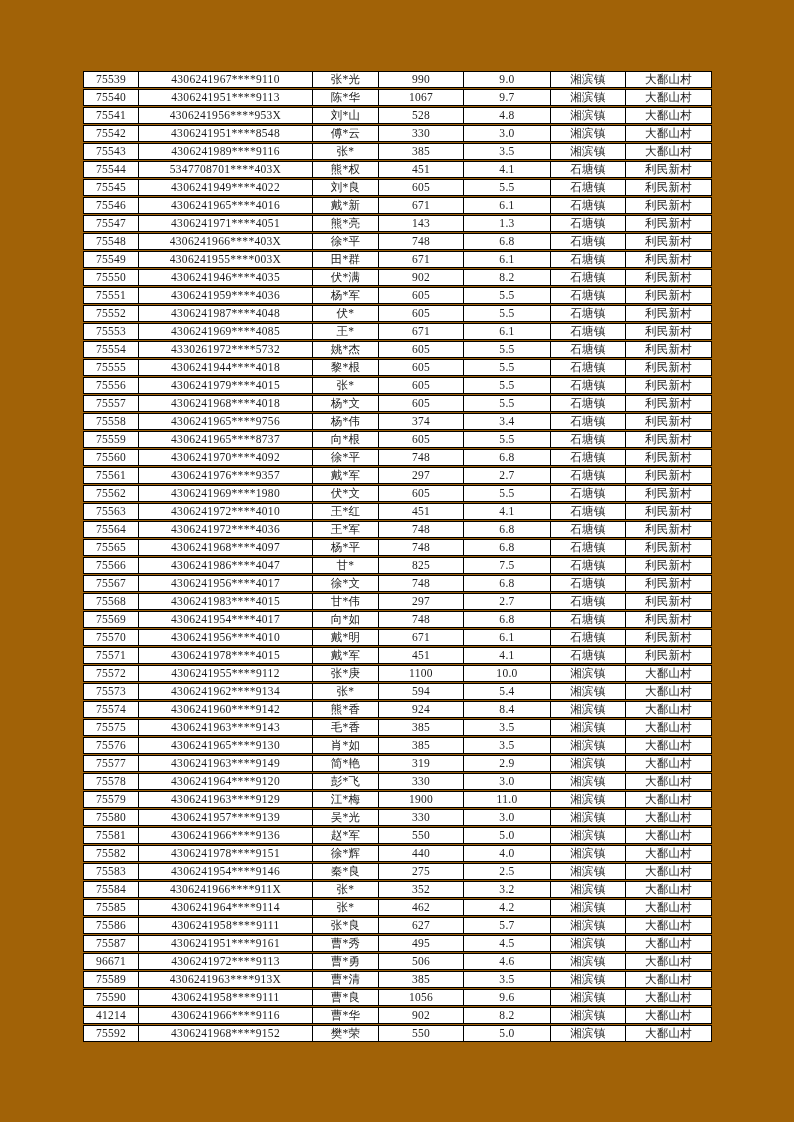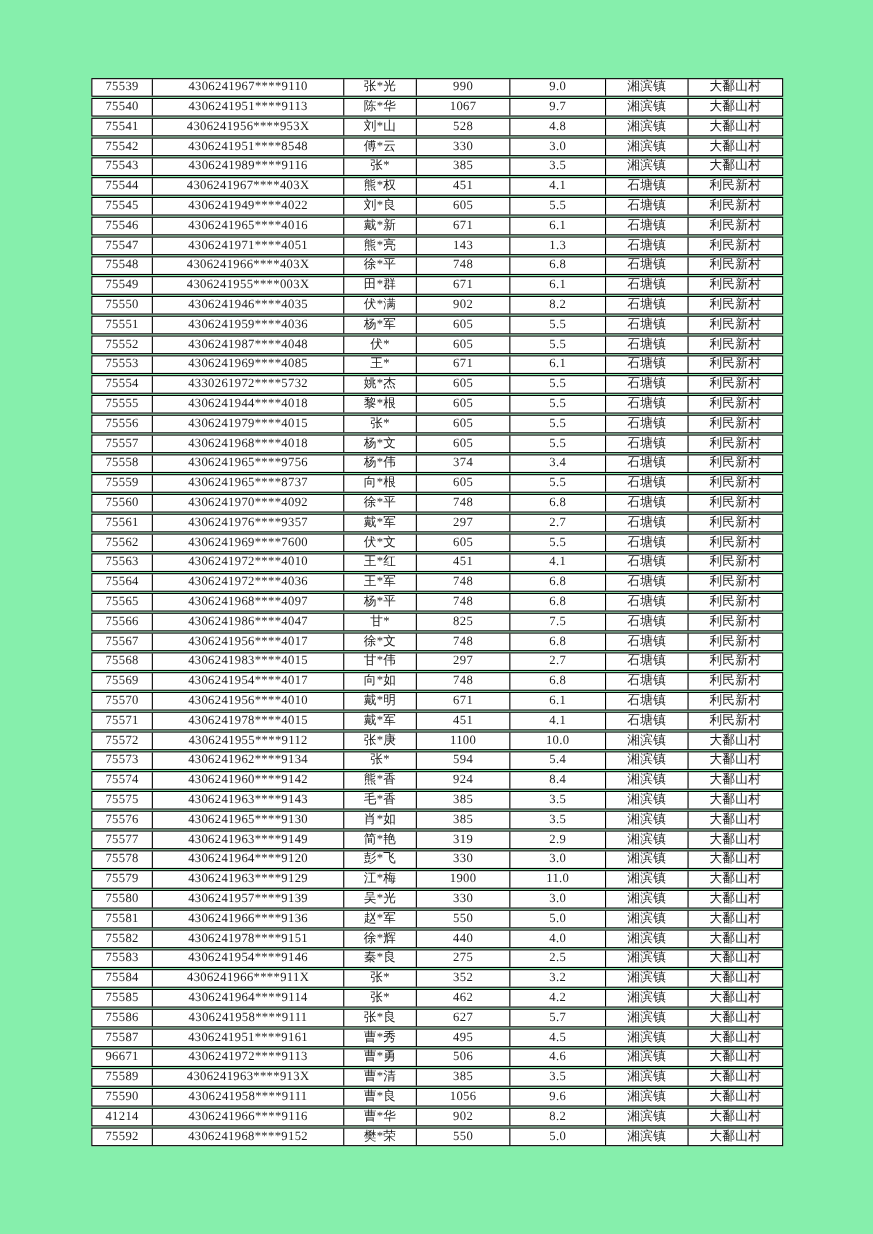--- a/index.html
+++ b/index.html
@@ -5,21 +5,21 @@
   html, body {
     margin: 0;
     padding: 0;
     background: #ffffff;
     font-family: "Liberation Serif", "DejaVu Serif", serif;
   }
   .page {
     position: relative;
     width: 794px;
     height: 1122px;
-    background: #86efac;
+    background: #a16207;
     overflow: hidden;
     text-decoration: underline;
   }
   .table {
     position: absolute;
     left: 83px;
     top: 71px;
   }
   .row {
     display: flex;
@@ -94,21 +94,21 @@
         <div class="cell c-serial">75543</div>
         <div class="cell c-id">4306241989****9116</div>
         <div class="cell c-name">张*</div>
         <div class="cell c-amount">385</div>
         <div class="cell c-amount2">3.5</div>
         <div class="cell c-town">湘滨镇</div>
         <div class="cell c-village">大鄱山村</div>
       </div>
       <div class="row">
         <div class="cell c-serial">75544</div>
-        <div class="cell c-id">4306241967****403X</div>
+        <div class="cell c-id">5347708701****403X</div>
         <div class="cell c-name">熊*权</div>
         <div class="cell c-amount">451</div>
         <div class="cell c-amount2">4.1</div>
         <div class="cell c-town">石塘镇</div>
         <div class="cell c-village">利民新村</div>
       </div>
       <div class="row">
         <div class="cell c-serial">75545</div>
         <div class="cell c-id">4306241949****4022</div>
         <div class="cell c-name">刘*良</div>
@@ -256,21 +256,21 @@
         <div class="cell c-serial">75561</div>
         <div class="cell c-id">4306241976****9357</div>
         <div class="cell c-name">戴*军</div>
         <div class="cell c-amount">297</div>
         <div class="cell c-amount2">2.7</div>
         <div class="cell c-town">石塘镇</div>
         <div class="cell c-village">利民新村</div>
       </div>
       <div class="row">
         <div class="cell c-serial">75562</div>
-        <div class="cell c-id">4306241969****7600</div>
+        <div class="cell c-id">4306241969****1980</div>
         <div class="cell c-name">伏*文</div>
         <div class="cell c-amount">605</div>
         <div class="cell c-amount2">5.5</div>
         <div class="cell c-town">石塘镇</div>
         <div class="cell c-village">利民新村</div>
       </div>
       <div class="row">
         <div class="cell c-serial">75563</div>
         <div class="cell c-id">4306241972****4010</div>
         <div class="cell c-name">王*红</div>

